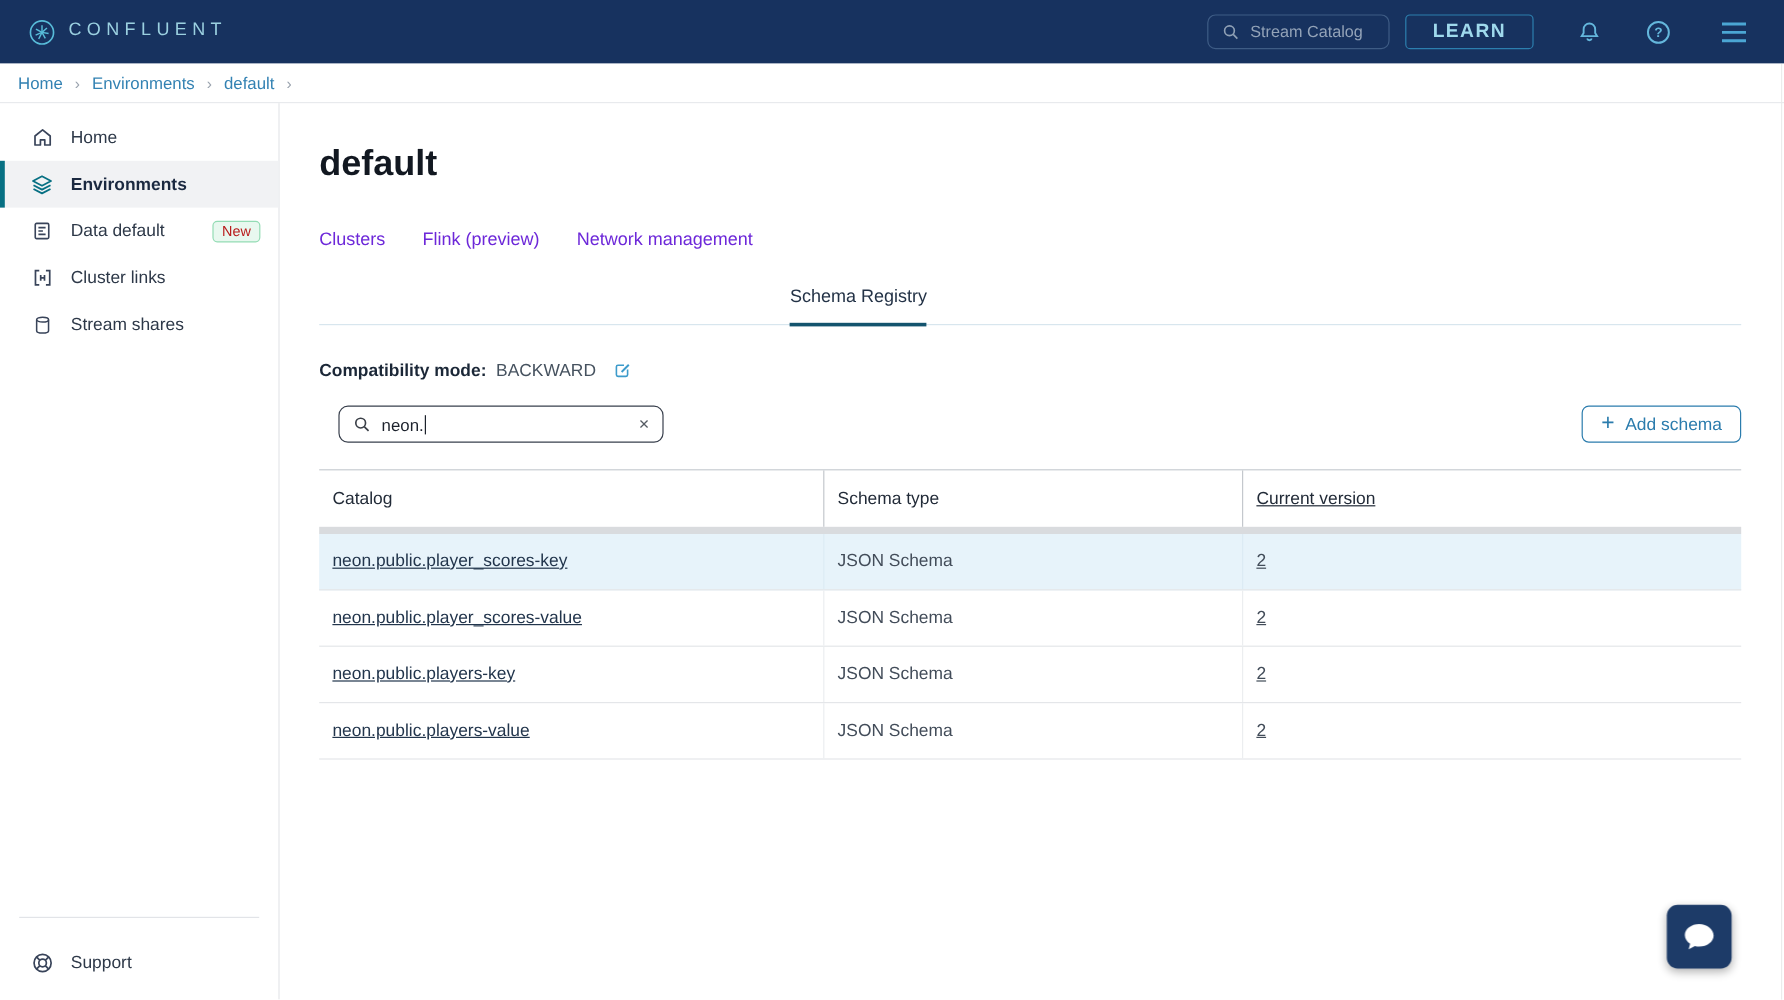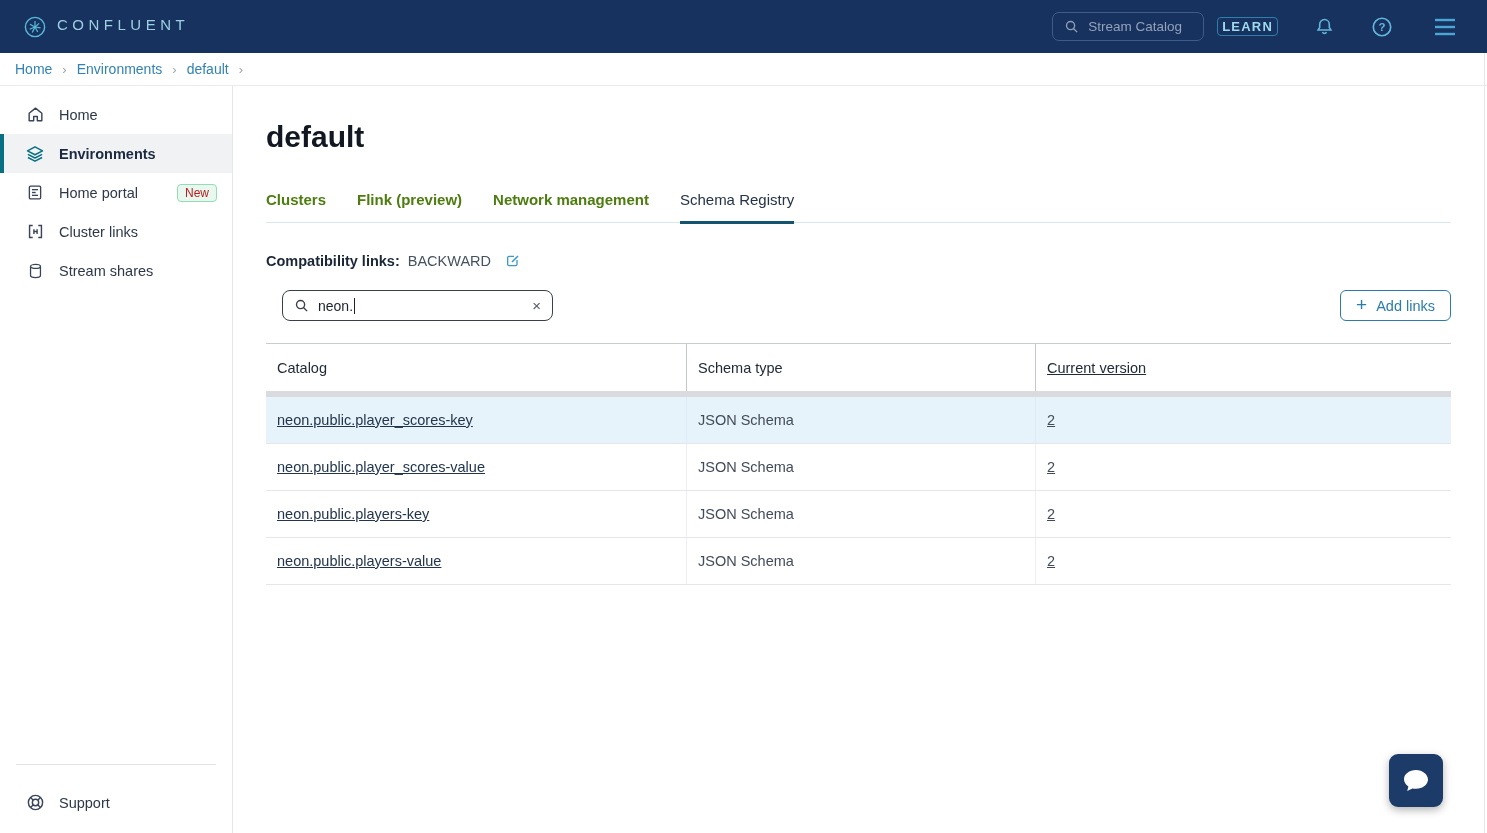--- a/index.html
+++ b/index.html
@@ -8,22 +8,22 @@
 
   
   .navbar { height:53px; background:#17325f; display:flex; align-items:center; padding:0 24px; }
   .brand { display:flex; gap:11px; }
   .brand-logo { color:#58bcd9; display:flex; }
   .brand-name { color:#9bd0e0; font-size:15px; letter-spacing:4.5px; font-weight:500; }
   .nav-right { margin-left:auto; display:flex; align-items:center; }
   .nav-search { width:152px; height:29px; border:1.5px solid #3e5c85; border-radius:7px;
     display:flex; align-items:center; gap:9px; padding:0 11px; color:#8fa0b5; }
   .nav-search .ph { font-size:13.5px; color:#93a3b8; }
-  .learn-btn { margin-left:13px; height:19px; padding:0 4px; border:1px solid #2c7fae;
-    border-radius:4px; background:transparent; color:#9fd9ec; font-size:13px; font-weight:bold;
+  .learn-btn { margin-left:13px; height:29px; padding:0 22px; border:1px solid #2c7fae;
+    border-radius:4px; background:transparent; color:#9fd9ec; font-size:16px; font-weight:bold;
     letter-spacing:1.2px; cursor:pointer; font-family:"Liberation Sans", sans-serif; }
   .nav-icon { color:#64b7dc; margin-left:36px; display:flex; cursor:pointer; }
   .nav-icon.burger { color:#4ba6d4; margin-left:40px; margin-right:6px; }
 
   
   .breadcrumb { height:33px; display:flex; align-items:center; padding-left:15px; gap:10px;
     border-bottom:1px solid #e8eaed; background:#fff; }
   .crumb { color:#3382b3; font-size:14px; text-decoration:none; cursor:pointer; }
   .crumb-sep { color:#9aa3ae; font-size:13px; }
 
@@ -38,23 +38,23 @@
   .badge-new { margin-left:auto; margin-right:15px; font-size:12px; color:#b91c1c;
     background:#e8f8ef; border:1px solid #93dcb4; border-radius:4px; padding:1px 7px; }
   .side-divider { position:absolute; left:16px; right:16px; bottom:68px; border-top:1px solid #e2e4e8; }
   .support-item { position:absolute; bottom:11px; left:0; right:0; }
 
   
   .main { flex:1; padding:0 36px 0 33px; }
   .page-title { margin-top:34px; font-size:30px; font-weight:bold; color:#121821; }
 
   .tabbar { margin-top:37px; display:flex; gap:31px; border-bottom:1px solid #d8e6ee; }
-  .tab { font-size:15px; color:#4d7c0f; padding-bottom:13px; cursor:pointer;
-    border-bottom:3px solid transparent; margin-bottom:-2px;font-weight:bold; }
-  .tab.active { color:#243347; font-weight:500; border-bottom:3.5px solid #14546e; }
+  .tab { font-size:15px; color:#6d28d9; padding-bottom:13px; cursor:pointer;
+    border-bottom:3px solid transparent; margin-bottom:-2px; }
+  .tab.active { color:#243347; font-weight:500; border-bottom:3.5px solid #14546e;margin-top:48px; }
 
   .compat-row { margin-top:30px; display:flex; align-items:center; gap:6px; font-size:14.5px; }
   .compat-label { font-weight:bold; color:#1b2737; }
   .compat-value { color:#46525f; margin-left:2px; }
   .edit-icon { color:#3d9bcb; margin-left:8px; display:flex; cursor:pointer; }
 
   .toolbar { margin-top:21px; display:flex; align-items:flex-end;padding-left:16px; }
   .schema-search { width:271px; height:31px; border:1.5px solid #39404d; border-radius:8px;
     display:flex; align-items:center; gap:9px; padding:0 11px; background:#fff; }
   .schema-search .q { font-size:14px; color:#1c222c; display:flex; align-items:center; }
@@ -181,21 +181,21 @@
 
     <div class="side-item">
       <span class="sicon">
         <svg width="18" height="19" viewBox="0 0 24 24" fill="none" stroke="currentColor" stroke-width="1.8">
           <rect x="4.5" y="3.5" width="15" height="17" rx="1.5"></rect>
           <line x1="8" y1="8.2" x2="16" y2="8.2"></line>
             <line x1="8" y1="12" x2="13" y2="12"></line>
             <line x1="8" y1="15.8" x2="16" y2="15.8"></line>
         </svg>
       </span>
-      <span>Home portal</span>
+      <span>Data default</span>
       <span class="badge-new">New</span>
     </div>
 
     <div class="side-item">
       <span class="sicon">
         <svg width="19" height="19" viewBox="0 0 24 24" fill="none" stroke="currentColor" stroke-width="1.8">
           <path d="M8.5 4.5 H4.5 V19.5 H8.5"></path>
             <path d="M15.5 4.5 H19.5 V19.5 H15.5"></path>
           <line x1="10" y1="9" x2="10" y2="15"></line>
             <line x1="14" y1="9" x2="14" y2="15"></line>
@@ -238,21 +238,21 @@
     <h1 class="page-title">default</h1>
 
     <div class="tabbar">
       <div class="tab">Clusters</div>
       <div class="tab">Flink (preview)</div>
       <div class="tab">Network management</div>
       <div class="tab active">Schema Registry</div>
     </div>
 
     <div class="compat-row">
-      <span class="compat-label">Compatibility links:</span>
+      <span class="compat-label">Compatibility mode:</span>
       <span class="compat-value">BACKWARD</span>
       <span class="edit-icon">
         <svg width="16" height="16" viewBox="0 0 24 24" fill="none" stroke="currentColor" stroke-width="2">
           <path d="M13.5 5 H6 a2 2 0 0 0 -2 2 v10 a2 2 0 0 0 2 2 h10 a2 2 0 0 0 2 -2 V10.5"></path>
           <path d="M10.5 13.5 L19.5 4.5" stroke-width="2.4"></path>
         </svg>
       </span>
     </div>
 
     <div class="toolbar">
@@ -265,21 +265,21 @@
         </span>
         <span class="q">
           <span>neon.</span>
           <span class="caret"></span>
         </span>
         <span class="clear-x">×</span>
       </div>
 
       <button class="add-btn">
         <span class="plus">+</span>
-        <span>Add links</span>
+        <span>Add schema</span>
       </button>
     </div>
 
     <div class="table">
       <div class="thead">
         <div class="th c1">Catalog</div>
         <div class="th c2">Schema type</div>
         <div class="th c3">Current version</div>
       </div>
       <div class="hscroll"></div>

